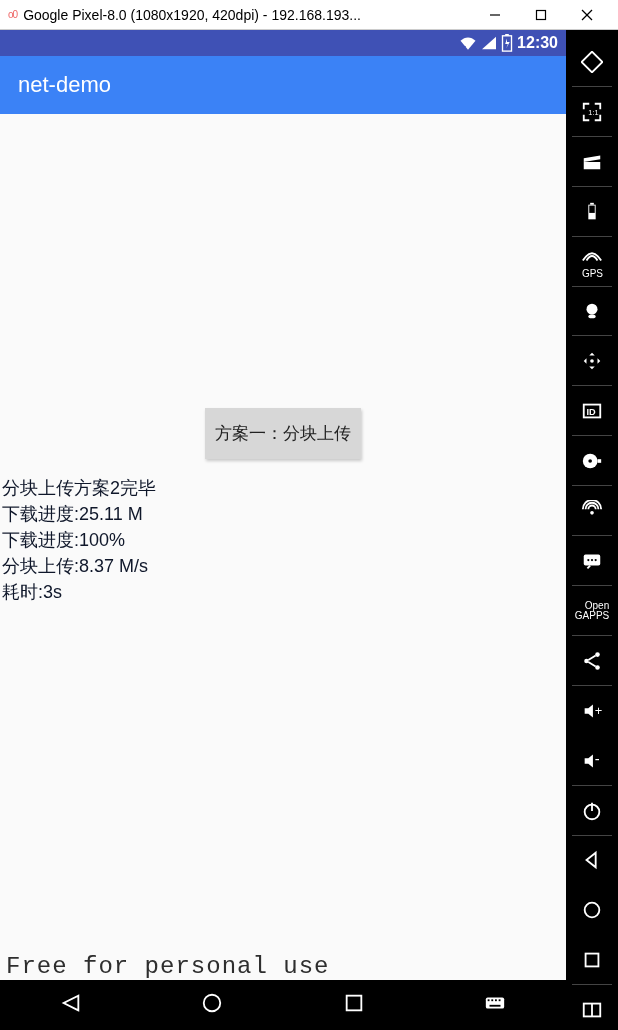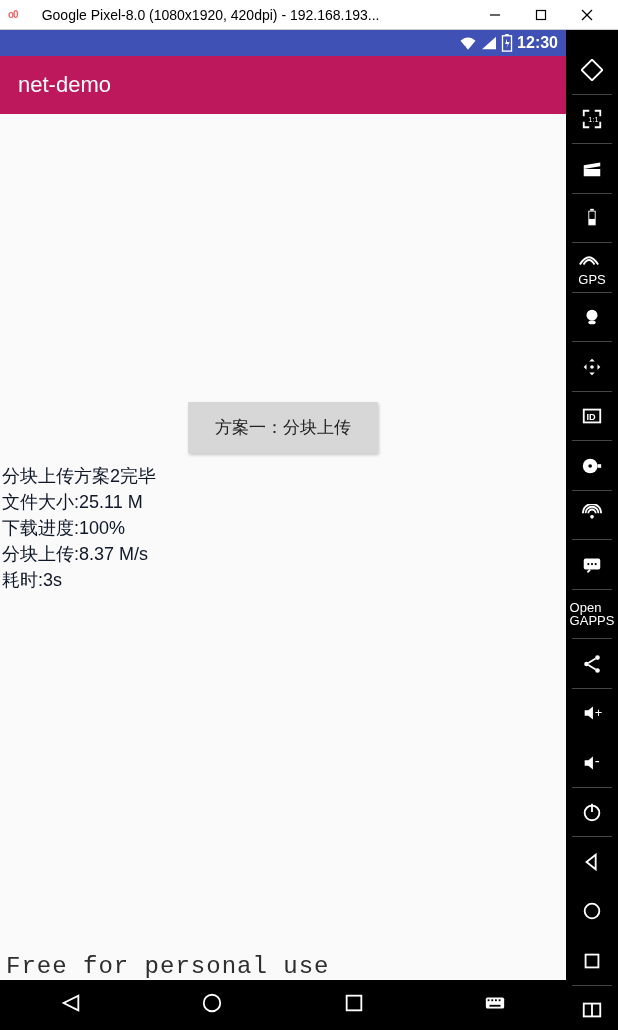--- a/index.html
+++ b/index.html
@@ -8,46 +8,46 @@
 
   
   .host-title {
     height: 30px; width: 618px;
     background: #fff;
     display: flex; align-items: center;
     font-size: 14px; color: #000;
     padding: 0 8px;
     border-bottom: 1px solid #ccc;
   }
-  .host-title .logo { color:#e66; font-weight:bold; margin-right:24px; font-size:10px; letter-spacing:-1px;}
+  .host-title .logo { color:#e66; font-weight:normal; margin-right:6px; font-size:10px; letter-spacing:-1px;}
   .host-title .title { flex:1; white-space:nowrap; overflow:hidden; text-overflow:ellipsis;}
   .host-title .winbtns { display:flex; gap:0;}
   .host-title .winbtn { width:46px; height:30px; display:flex; align-items:center; justify-content:center; color:#000;}
   .host-title .winbtn svg { width:12px; height:12px; }
 
   
   .row { display:flex; width:618px; height:1000px; }
 
   .device { width:566px; height:1000px; background:#000; position:relative; display:flex; flex-direction:column;}
   .status-bar {
     height:26px; background:#3f51b5; color:#fff;
     display:flex; align-items:center; justify-content:flex-end;
     font-size:16px; padding:0 8px; gap:4px; font-weight:600;
   }
   .status-bar svg { fill:#fff; }
   .app-bar {
-    height:58px; background:#be185d; color:#fff;
+    height:58px; background:#3b82f6; color:#fff;
     display:flex; align-items:center; padding:0 18px;
     font-size:22px; font-weight:500;
   }
   .screen {
     flex:1; background:#fafafa; position:relative;
   }
   .btn {
-    display:block; width:190px; margin:4px auto;
+    display:block; width:156px; margin:10px auto;
     background:#d7d7d7; color:#222;
     font-size:17px; text-align:center;
     padding:14px 0; border:none;
     box-shadow:1px 2px 3px rgba(0,0,0,0.2);
   }
   .btns { padding-top:284px;}
   .log { font-size:18px; color:#0f172a; line-height:1.45; padding:6px 2px 0 2px;}
   .watermark {
     position:absolute; left:6px; bottom:0;
     font-family:"Courier New",monospace; font-size:24px; color:#2e2e2e;
@@ -57,26 +57,26 @@
     height:50px; background:#000; color:#fff;
     display:flex; align-items:center; justify-content:space-around;
   }
   .navbar svg { width:22px; height:22px; fill:none; stroke:#fff; stroke-width:2;}
   .navbar .solid { fill:#fff; stroke:none;}
 
   
   .toolbar {
     width:52px; height:1000px; background:#000; color:#fff;
     display:flex; flex-direction:column; align-items:center;
-    padding-top:20px; gap:10px;
+    padding-top:12px; gap:10px;
   }
   .tool { width:52px; height:40px; display:flex; align-items:center; justify-content:center; position:relative;}
   .tool.sep::after { content:""; position:absolute; bottom:-5px; left:6px; right:6px; height:1px; background:#444;}
   .tool svg { width:22px; height:22px; fill:#fff;}
-  .tool .txt { font-size:13px; color:#fff; text-align:left; line-height:1;}
+  .tool .txt { font-size:10px; color:#fff; text-align:right; line-height:1;}
 </style>
 </head>
 <body>
 
 <div class="host-title">
   <span class="logo">o0</span>
   <span class="title">Google Pixel-8.0 (1080x1920, 420dpi) - 192.168.193...</span>
   <div class="winbtns">
     <div class="winbtn">
       <svg viewBox="0 0 12 12">
@@ -117,21 +117,21 @@
     </div>
     <div class="app-bar">
       <span>net-demo</span>
     </div>
     <div class="screen">
       <div class="btns">
         <button class="btn">方案一：分块上传</button>
       </div>
       <div class="log">
         <div>分块上传方案2完毕</div>
-        <div>文件大小:25.11 M</div>
+        <div>下载进度:25.11 M</div>
         <div>下载进度:100%</div>
         <div>分块上传:8.37 M/s</div>
         <div>耗时:3s</div>
       </div>
       <div class="watermark">Free for personal use</div>
     </div>
     <div class="navbar">
       <div><svg viewBox="0 0 24 24">
             <path d="M4 4 L20 12 L4 20 Z" transform="rotate(180 12 12)"></path>
           </svg></div>

